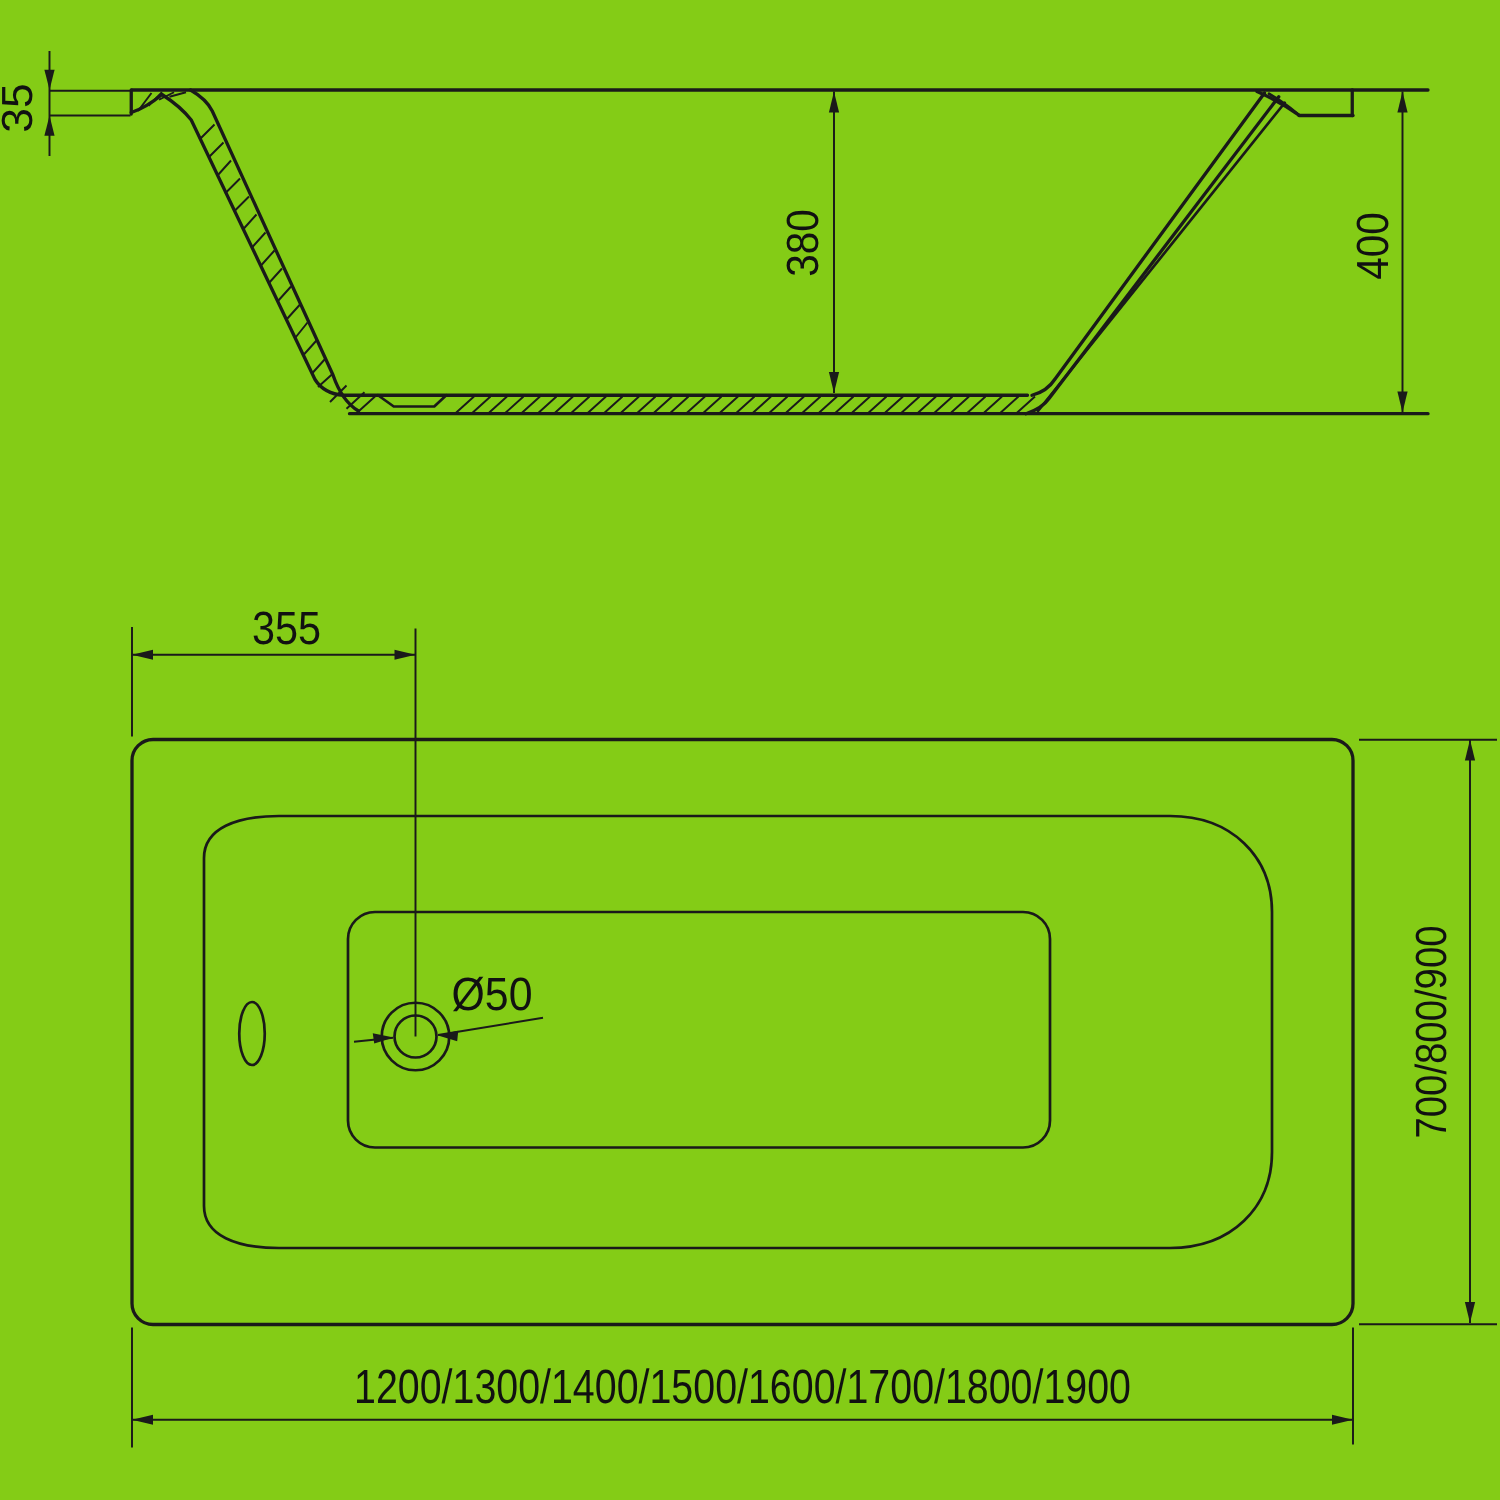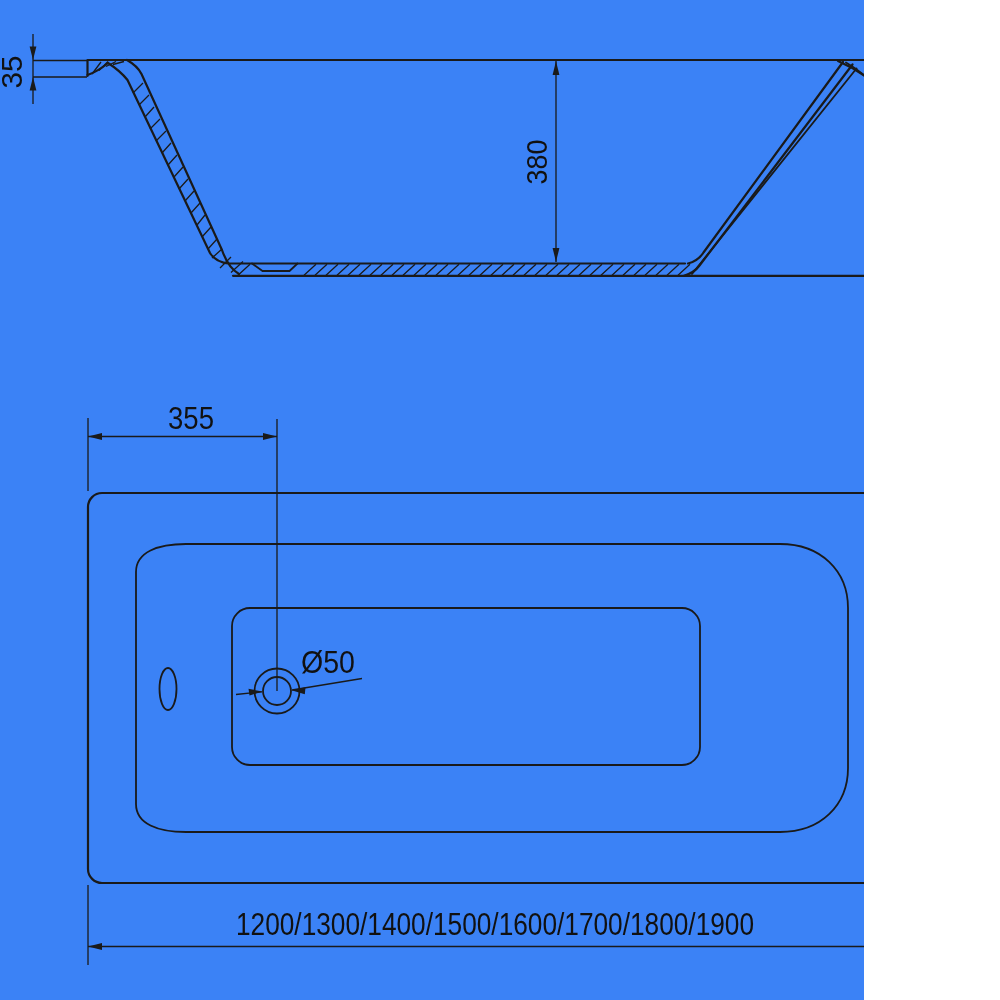--- a/index.html
+++ b/index.html
@@ -1,16 +1,16 @@
 <!DOCTYPE html>
 <html><head>
 <meta charset="utf-8">
 <style>
   html,body{margin:0;padding:0;background:#ffffff;}
-  .page{width:864px;height:1000px;background:#3b82f6;position:relative;overflow:hidden;text-align:center;}
+  .page{width:1000px;height:1000px;background:#84cc16;position:relative;overflow:hidden;text-align:center;}
   svg{display:block;}
   text{font-family:"Liberation Sans","DejaVu Sans",sans-serif;fill:#111111;}
   .ln{stroke:#1a1a1a;fill:none;stroke-width:2.2;stroke-linecap:round;stroke-linejoin:round;}
   .ln2{stroke:#1a1a1a;fill:none;stroke-width:1.8;stroke-linecap:round;stroke-linejoin:round;}
   .hatch{stroke:#1a1a1a;fill:none;stroke-width:1.3;stroke-linecap:butt;}
   .dim{stroke:#1a1a1a;fill:none;stroke-width:1.3;stroke-linecap:butt;}
   .arw{fill:#1a1a1a;stroke:none;}
 </style>
 </head>
 <body>

